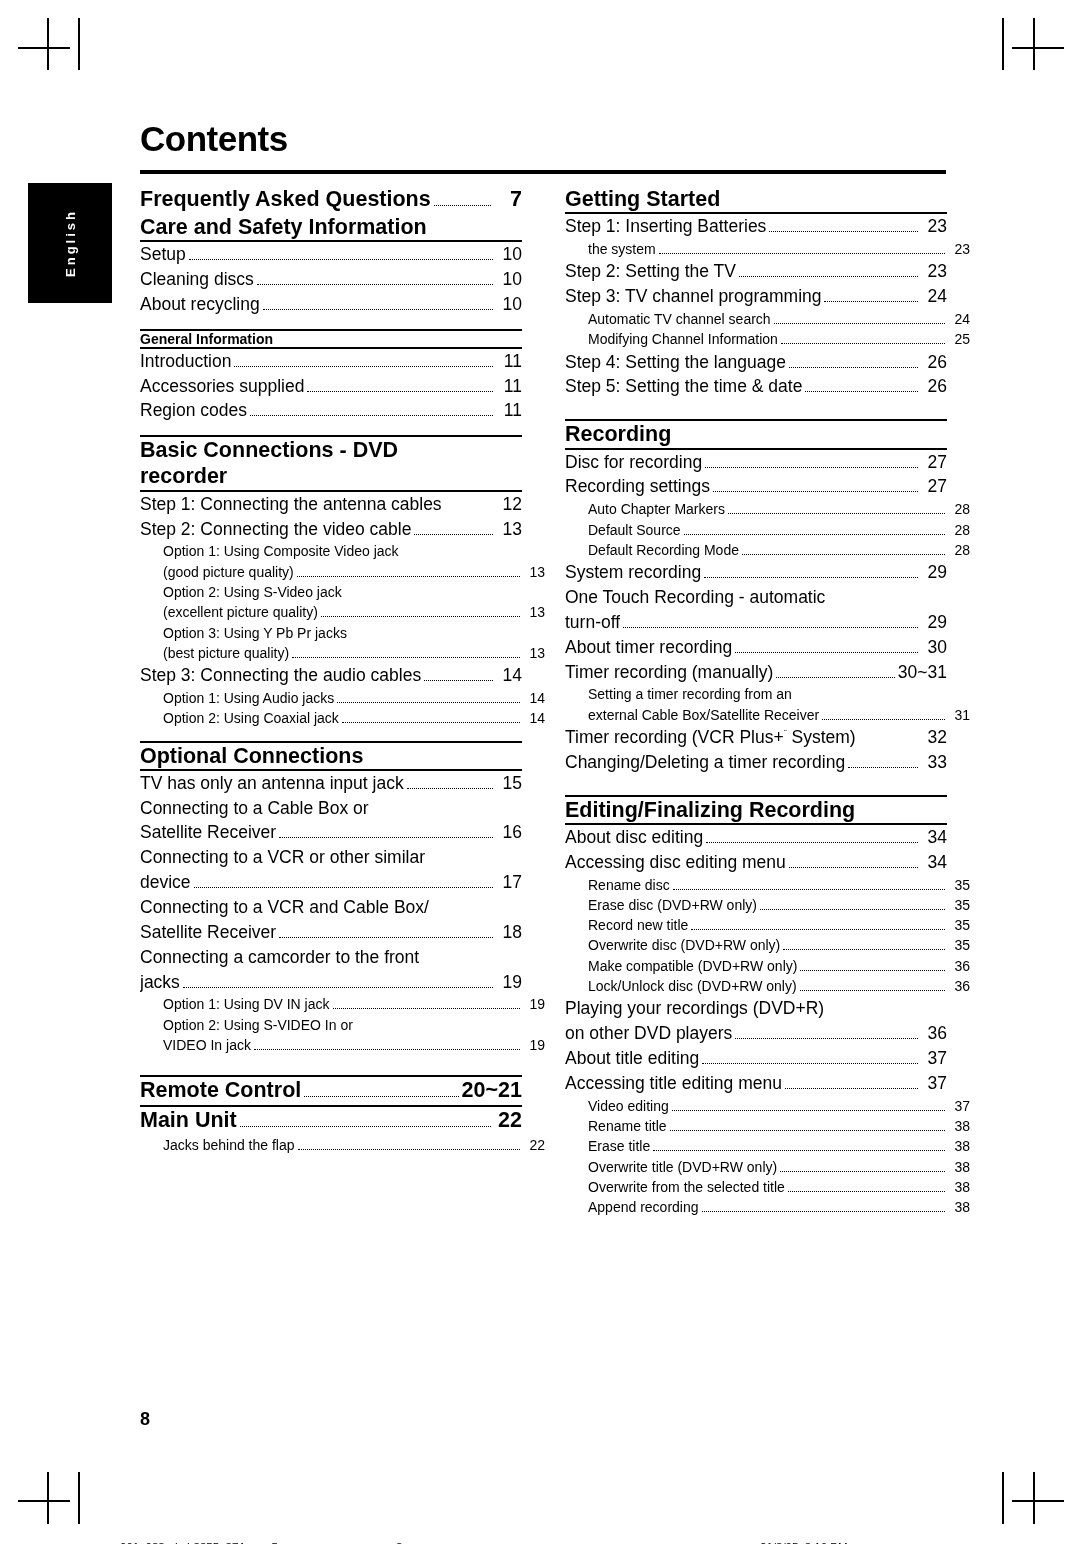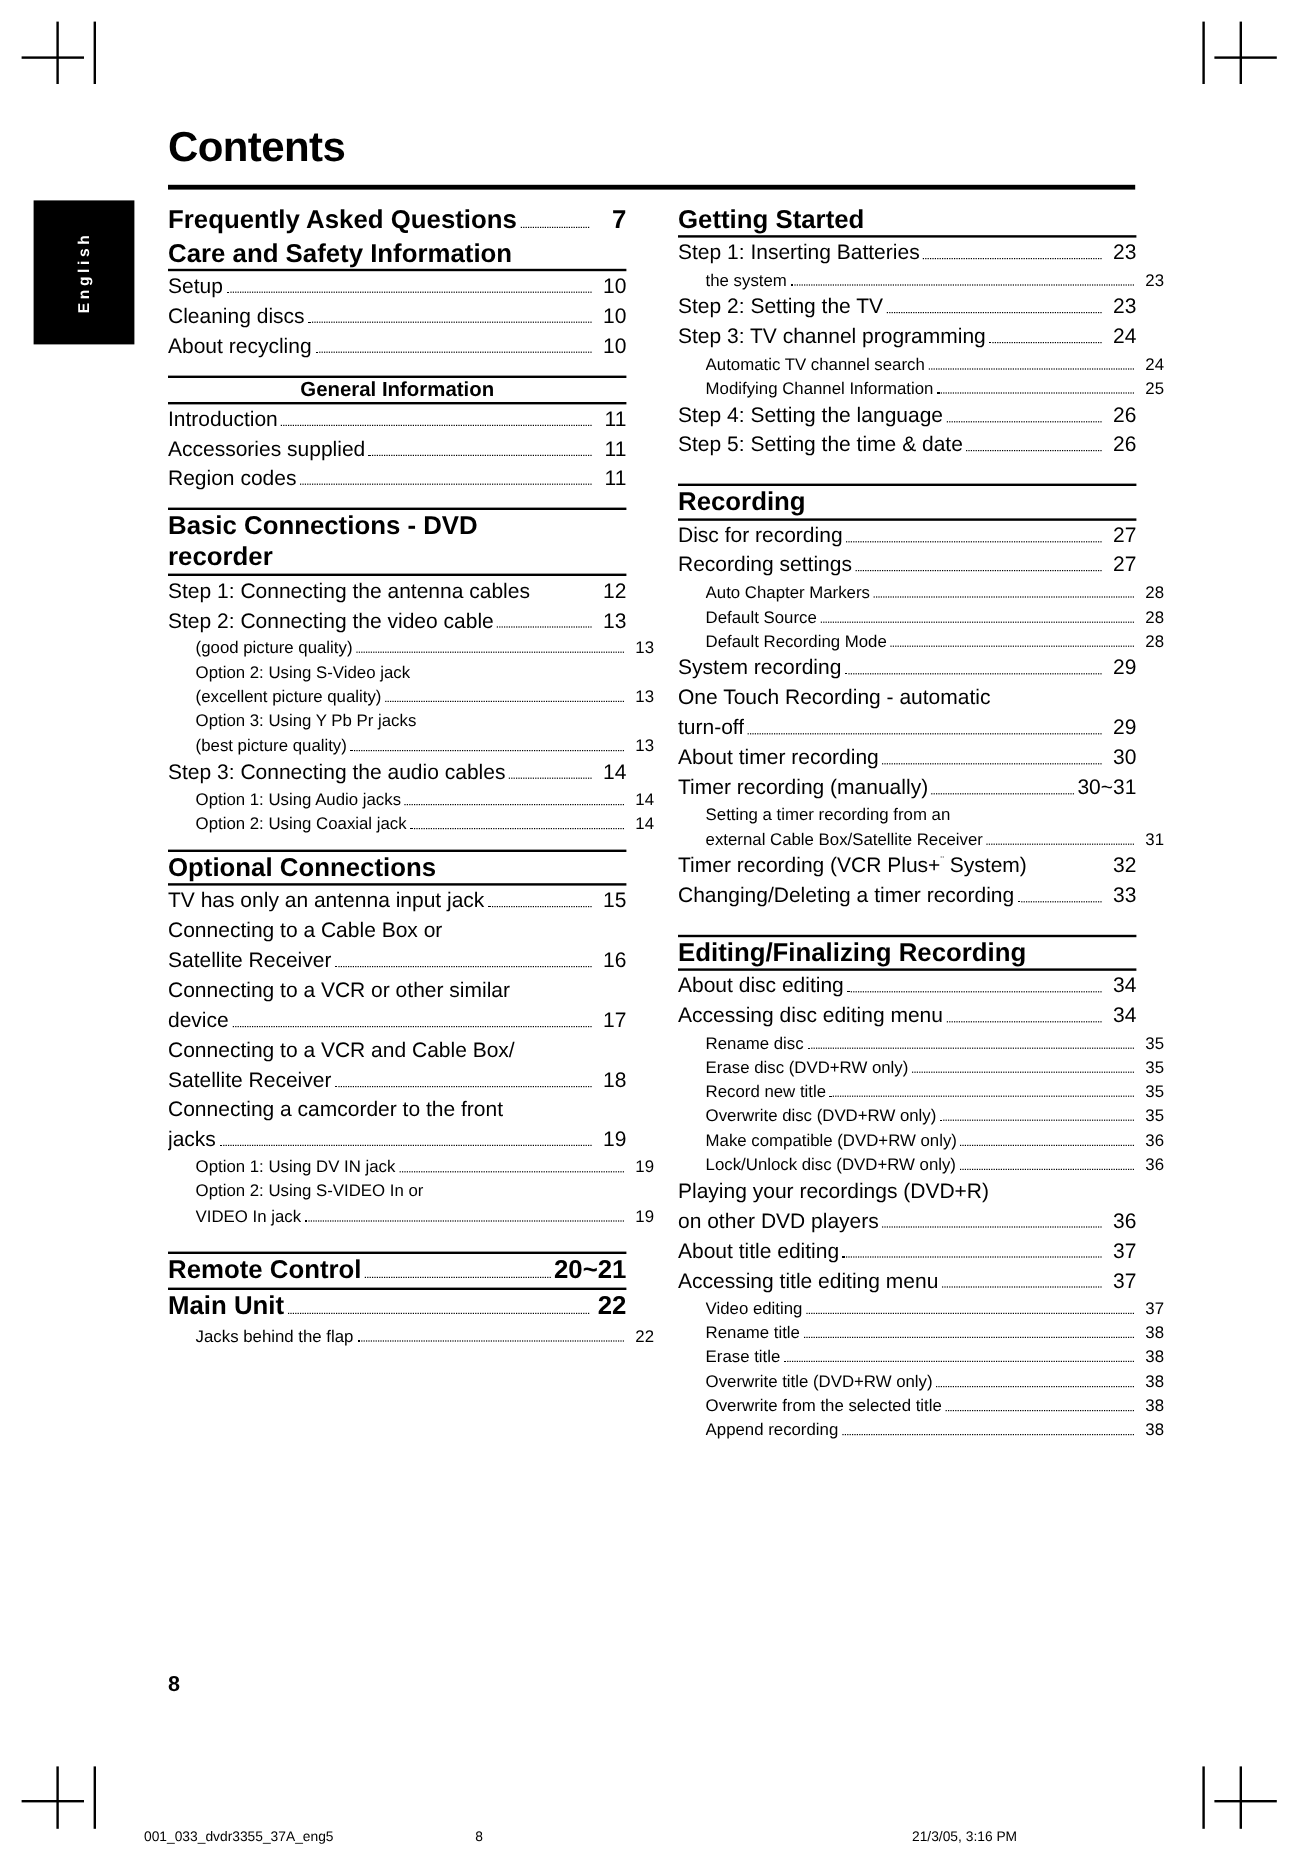--- a/index.html
+++ b/index.html
@@ -20,21 +20,21 @@
   .crop {
     position: absolute;
     background: #000;
   }
   .crop-v { width: 2px; }
   .crop-h { height: 2px; }
 
   
   #page {
     position: absolute;
-    left: 0; top: 0;
+    left: 0; top: 16px;
     width: 1080px;
     height: 1140px;
   }
 
   .title {
     position: absolute;
     left: 140px;
     top: 103px;
     font-size: 35px;
     font-weight: bold;
@@ -82,25 +82,24 @@
 
   
   .h1 {
     font-size: 21.5px;
     font-weight: bold;
     line-height: 1.22;
     margin: 0;
     padding: 0;
   }
   .h2 {
-    font-size: 17px;
+    font-size: 14px;
     font-weight: bold;
     margin: 0;
     padding: 0;
-    text-align: center;
   }
   .rule {
     height: 2px;
     background: #000;
     margin: 0;
   }
 
   
   .entry {
     display: flex;
@@ -236,20 +235,24 @@
         <span class="txt">Step 1: Connecting the antenna cables</span>
         <span class="lead" style="border-bottom: none;"></span>
         <span class="pg">12</span>
       </div>
       <div class="entry lvl1">
         <span class="txt">Step 2: Connecting the video cable</span>
         <span class="lead"></span>
         <span class="pg">13</span>
       </div>
       <div class="entry lvl2">
+        <span class="txt">Option 1: Using Composite Video jack</span>
+        <span class="lead" style="border-bottom: none;"></span>
+      </div>
+      <div class="entry lvl2">
         <span class="txt">(good picture quality)</span>
         <span class="lead"></span>
         <span class="pg">13</span>
       </div>
       <div class="entry lvl2">
         <span class="txt">Option 2: Using S-Video jack</span>
         <span class="lead" style="border-bottom: none;"></span>
       </div>
       <div class="entry lvl2">
         <span class="txt">(excellent picture quality)</span>

